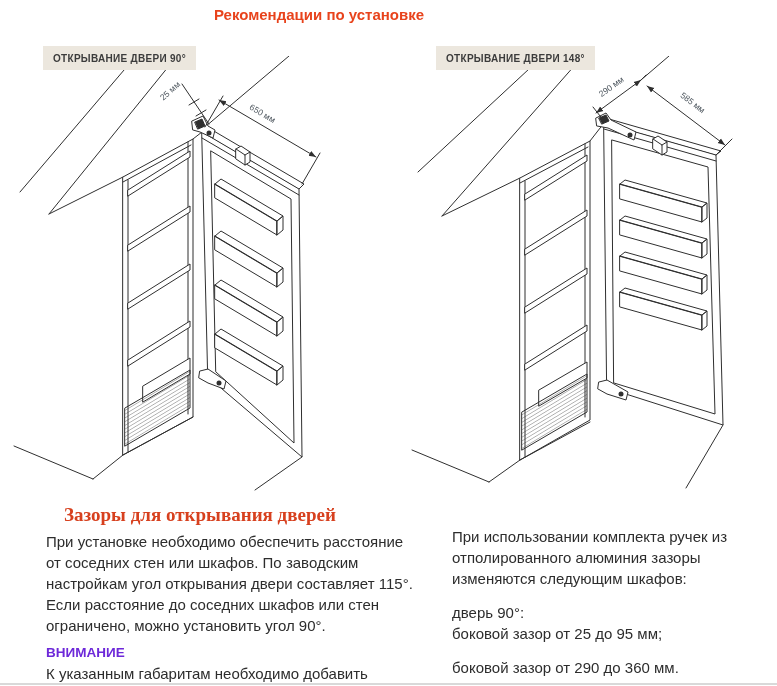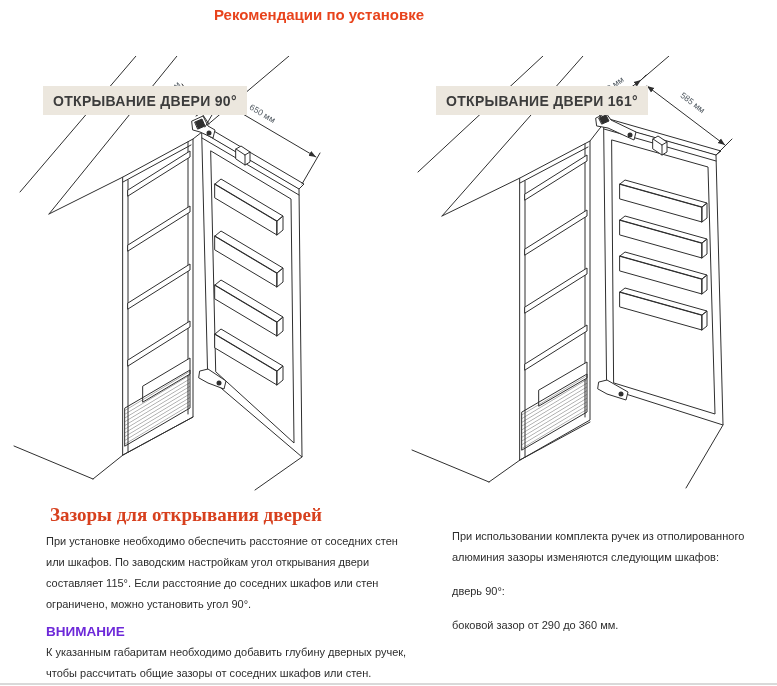--- a/index.html
+++ b/index.html
@@ -1,46 +1,46 @@
 <!DOCTYPE html>
 <html><head>
 <meta charset="utf-8">
 <style>
   html,body{margin:0;padding:0;background:#ffffff;}
   .page{position:relative;width:777px;height:686px;background:#fff;overflow:hidden;
         font-family:"Liberation Sans",sans-serif;color:#2d2d2d;}
   .title{position:absolute;top:6px;left:0;width:638px;text-align:center;
          font-size:15px;font-weight:bold;color:#e8431c;}
   .diagram-label{position:absolute;top:46px;z-index:2;background:#ece7de;color:#3c3c3c;
-         font-size:14px;font-weight:700;letter-spacing:.3px;padding:7px 10px 6px;margin-top:40px;}
+         font-size:10px;font-weight:700;letter-spacing:.3px;padding:7px 10px 6px;}
   .label-90{left:43px;}
   .label-115{left:436px;}
   .drawing{position:absolute;}
   #svgL{left:12px;top:56px;}
   #svgR{left:410px;top:56px;}
   .col-left{position:absolute;left:46px;top:504px;width:372px;}
   .col-right{position:absolute;left:452px;top:526px;width:305px;}
-  h2.clearances{margin:0 0 5px 4px;font-family:"Liberation Serif",serif;font-size:19px;
+  h2.clearances{margin:0 0 5px 18px;font-family:"Liberation Serif",serif;font-size:19px;
          line-height:22px;font-weight:bold;color:#d7401e;}
-  .body-text{margin:0;font-size:11px;line-height:21px;color:#2d2d2d;}
+  .body-text{margin:0;font-size:15px;line-height:21px;color:#2d2d2d;}
   h3.warning{margin:9px 0 2px 0;font-size:13.5px;line-height:16px;font-weight:bold;color:#6d28d9;}
   .handles-intro{margin:0 0 13px 0;}
   .handle-item{margin:0 0 13px 0;}
   .divider{position:absolute;left:0;top:683px;width:777px;height:2px;background:#d9d9d9;}
   svg text{font-family:"Liberation Sans",sans-serif;font-size:8.5px;fill:#4d565e;}
 </style>
 </head>
 <body>
 
 <div class="page">
 
   <div class="title">Рекомендации по установке</div>
 
   <div class="diagram-label label-90">ОТКРЫВАНИЕ ДВЕРИ 90°</div>
-  <div class="diagram-label label-115">ОТКРЫВАНИЕ ДВЕРИ 161°</div>
+  <div class="diagram-label label-115">ОТКРЫВАНИЕ ДВЕРИ 148°</div>
 
   <svg id="svgL" class="drawing" width="385" height="440" viewBox="0 0 385 440">
     <defs>
       <pattern id="hatchA" width="5" height="3.2" patternUnits="userSpaceOnUse" patternTransform="rotate(-31)">
         <line x1="0" y1="0" x2="5" y2="0" stroke="#2f2f2f" stroke-width="0.7"></line>
       </pattern>
       <marker id="arrA" viewBox="0 0 10 8" refX="9" refY="4" markerWidth="8" markerHeight="7" orient="auto-start-reverse">
         <path d="M0,0.5 L9,4 L0,7.5 Z" fill="#2f2f2f"></path>
       </marker>
     </defs>
@@ -186,20 +186,21 @@
     <h2 class="clearances">Зазоры для открывания дверей</h2>
     <p class="body-text" style="margin-bottom:8px">При установке необходимо обеспечить расстояние от соседних стен или шкафов. По заводским настройкам угол открывания двери составляет 115°. Если расстояние до соседних шкафов или стен ограничено, можно установить угол 90°.</p>
     <h3 class="warning">ВНИМАНИЕ</h3>
     <p class="body-text">К указанным габаритам необходимо добавить глубину дверных ручек, чтобы рассчитать общие зазоры от соседних шкафов или стен.</p>
   </div>
 
   <div class="col-right">
     <p class="body-text handles-intro">При использовании комплекта ручек из отполированного алюминия зазоры изменяются следующим шкафов:</p>
     <div class="handle-item">
       <div class="body-text">дверь 90°:</div>
+      <div class="body-text">боковой зазор от 25 до 95 мм;</div>
     </div>
     <div class="handle-item">
       <div class="body-text">боковой зазор от 290 до 360 мм.</div>
     </div>
   </div>
 
   <div class="divider"></div>
 </div>
 
 </body></html>

